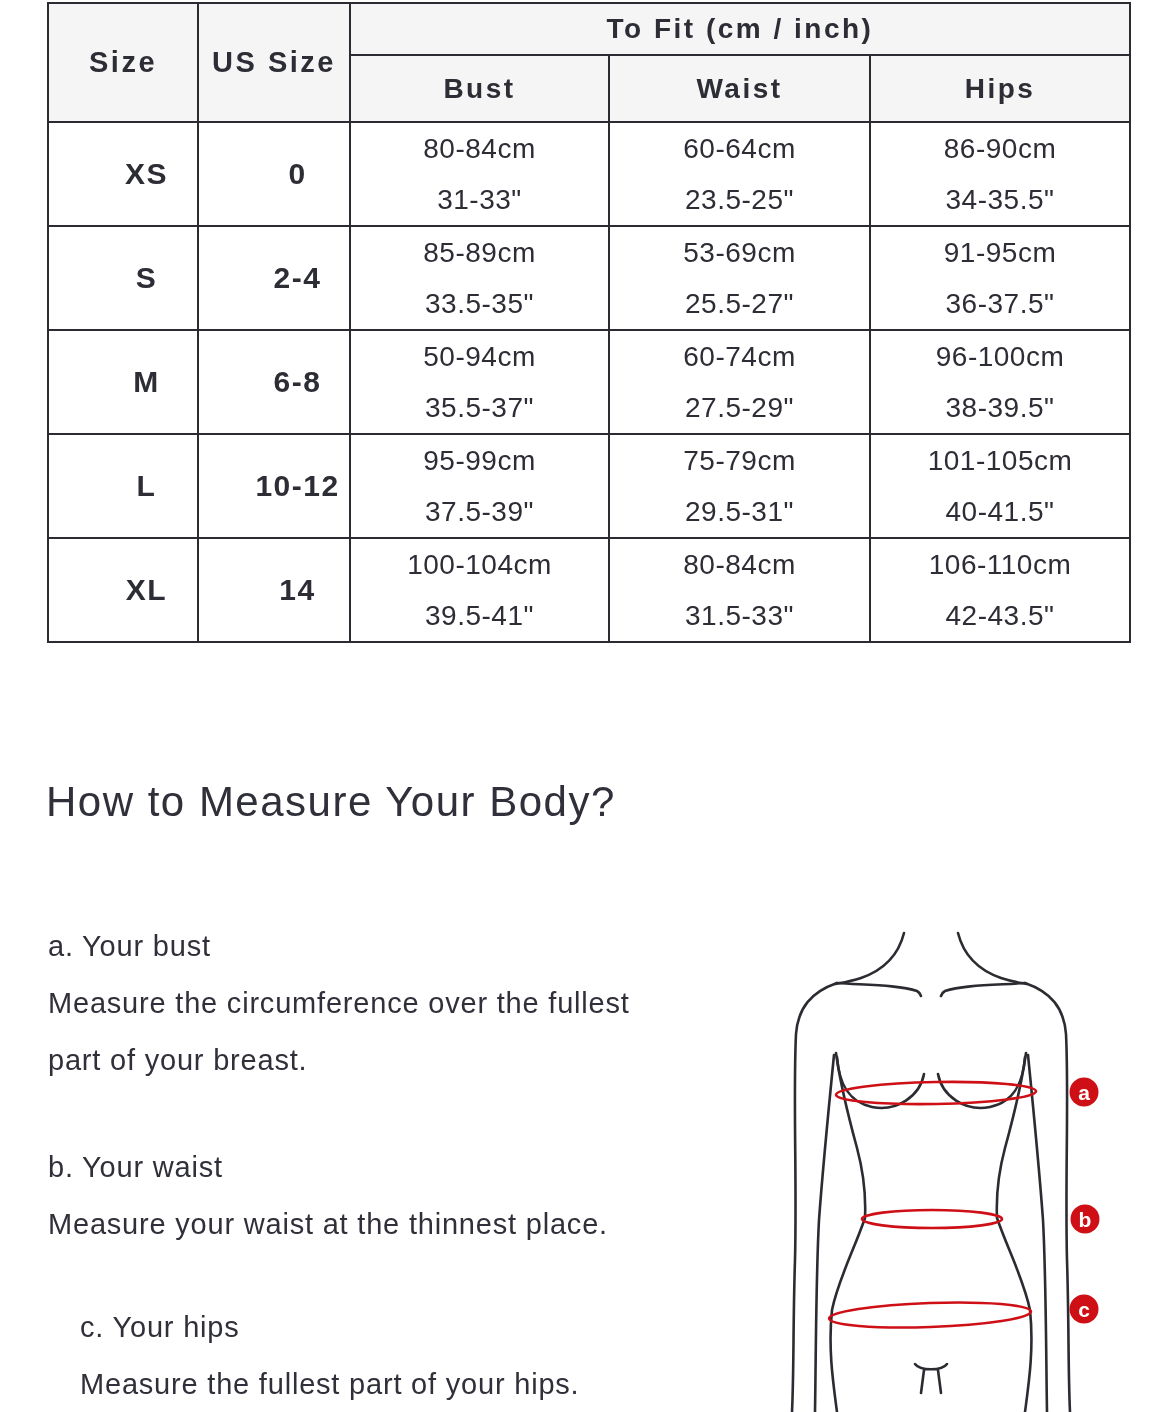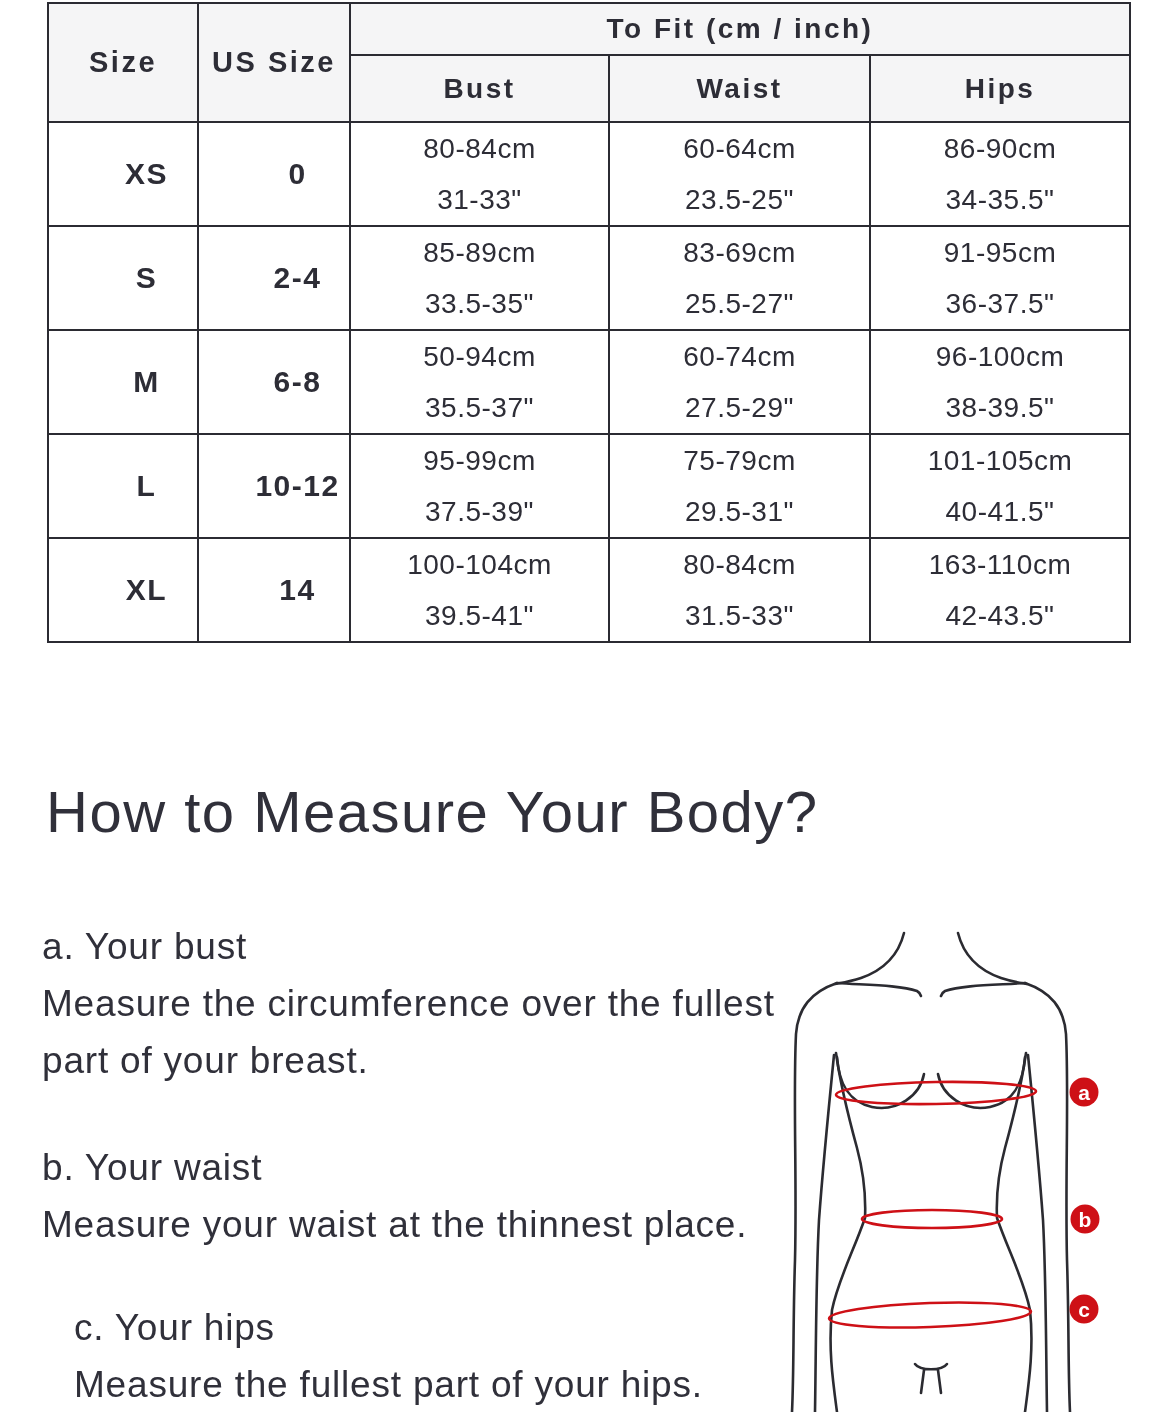--- a/index.html
+++ b/index.html
@@ -33,26 +33,26 @@
   .size-table tbody tr { height:104px; }
   .size-table tbody th {
     font-size:30px; font-weight:bold; letter-spacing:1.5px;padding-left:47px;
   }
   .size-table tbody td { font-size:28px; letter-spacing:0.5px; }
   .cell-line { line-height:51px; }
 
   
   .guide-title {
     position:absolute; left:46px; top:778px;
-    font-size:58px; font-weight:300; letter-spacing:1.5px;
+    font-size:42px; font-weight:300; letter-spacing:1.5px;
     color:#30303a; white-space:nowrap;
   }
   .measure-section {
-    position:absolute; left:42px;
-    font-size:37px; line-height:57px; letter-spacing:0.8px;
+    position:absolute; left:48px;
+    font-size:29px; line-height:57px; letter-spacing:0.8px;
     color:#30303a; white-space:nowrap;
   }
   #section-a { top:918px; }
   #section-b { top:1139px; }
   #section-c { top:1299px;margin-left:32px; }
 
   
   .diagram { position:absolute; left:778px; top:920px; width:330px; height:492px; }
   .marker-letter {
     font-family:"Liberation Sans", sans-serif;
@@ -101,21 +101,21 @@
         </td>
     </tr>
     <tr>
       <th>S</th>
       <th>2-4</th>
       <td>
           <div class="cell-line">85-89cm</div>
           <div class="cell-line">33.5-35"</div>
         </td>
       <td>
-          <div class="cell-line">83-69cm</div>
+          <div class="cell-line">53-69cm</div>
           <div class="cell-line">25.5-27"</div>
         </td>
       <td>
           <div class="cell-line">91-95cm</div>
           <div class="cell-line">36-37.5"</div>
         </td>
     </tr>
     <tr>
       <th>M</th>
       <th>6-8</th>
@@ -153,21 +153,21 @@
       <th>14</th>
       <td>
           <div class="cell-line">100-104cm</div>
           <div class="cell-line">39.5-41"</div>
         </td>
       <td>
           <div class="cell-line">80-84cm</div>
           <div class="cell-line">31.5-33"</div>
         </td>
       <td>
-          <div class="cell-line">163-110cm</div>
+          <div class="cell-line">106-110cm</div>
           <div class="cell-line">42-43.5"</div>
         </td>
     </tr>
   </tbody>
 </table>
 
 <h1 class="guide-title">How to Measure Your Body?</h1>
 
 <div class="measure-section" id="section-a">
   <div>a. Your bust</div>

